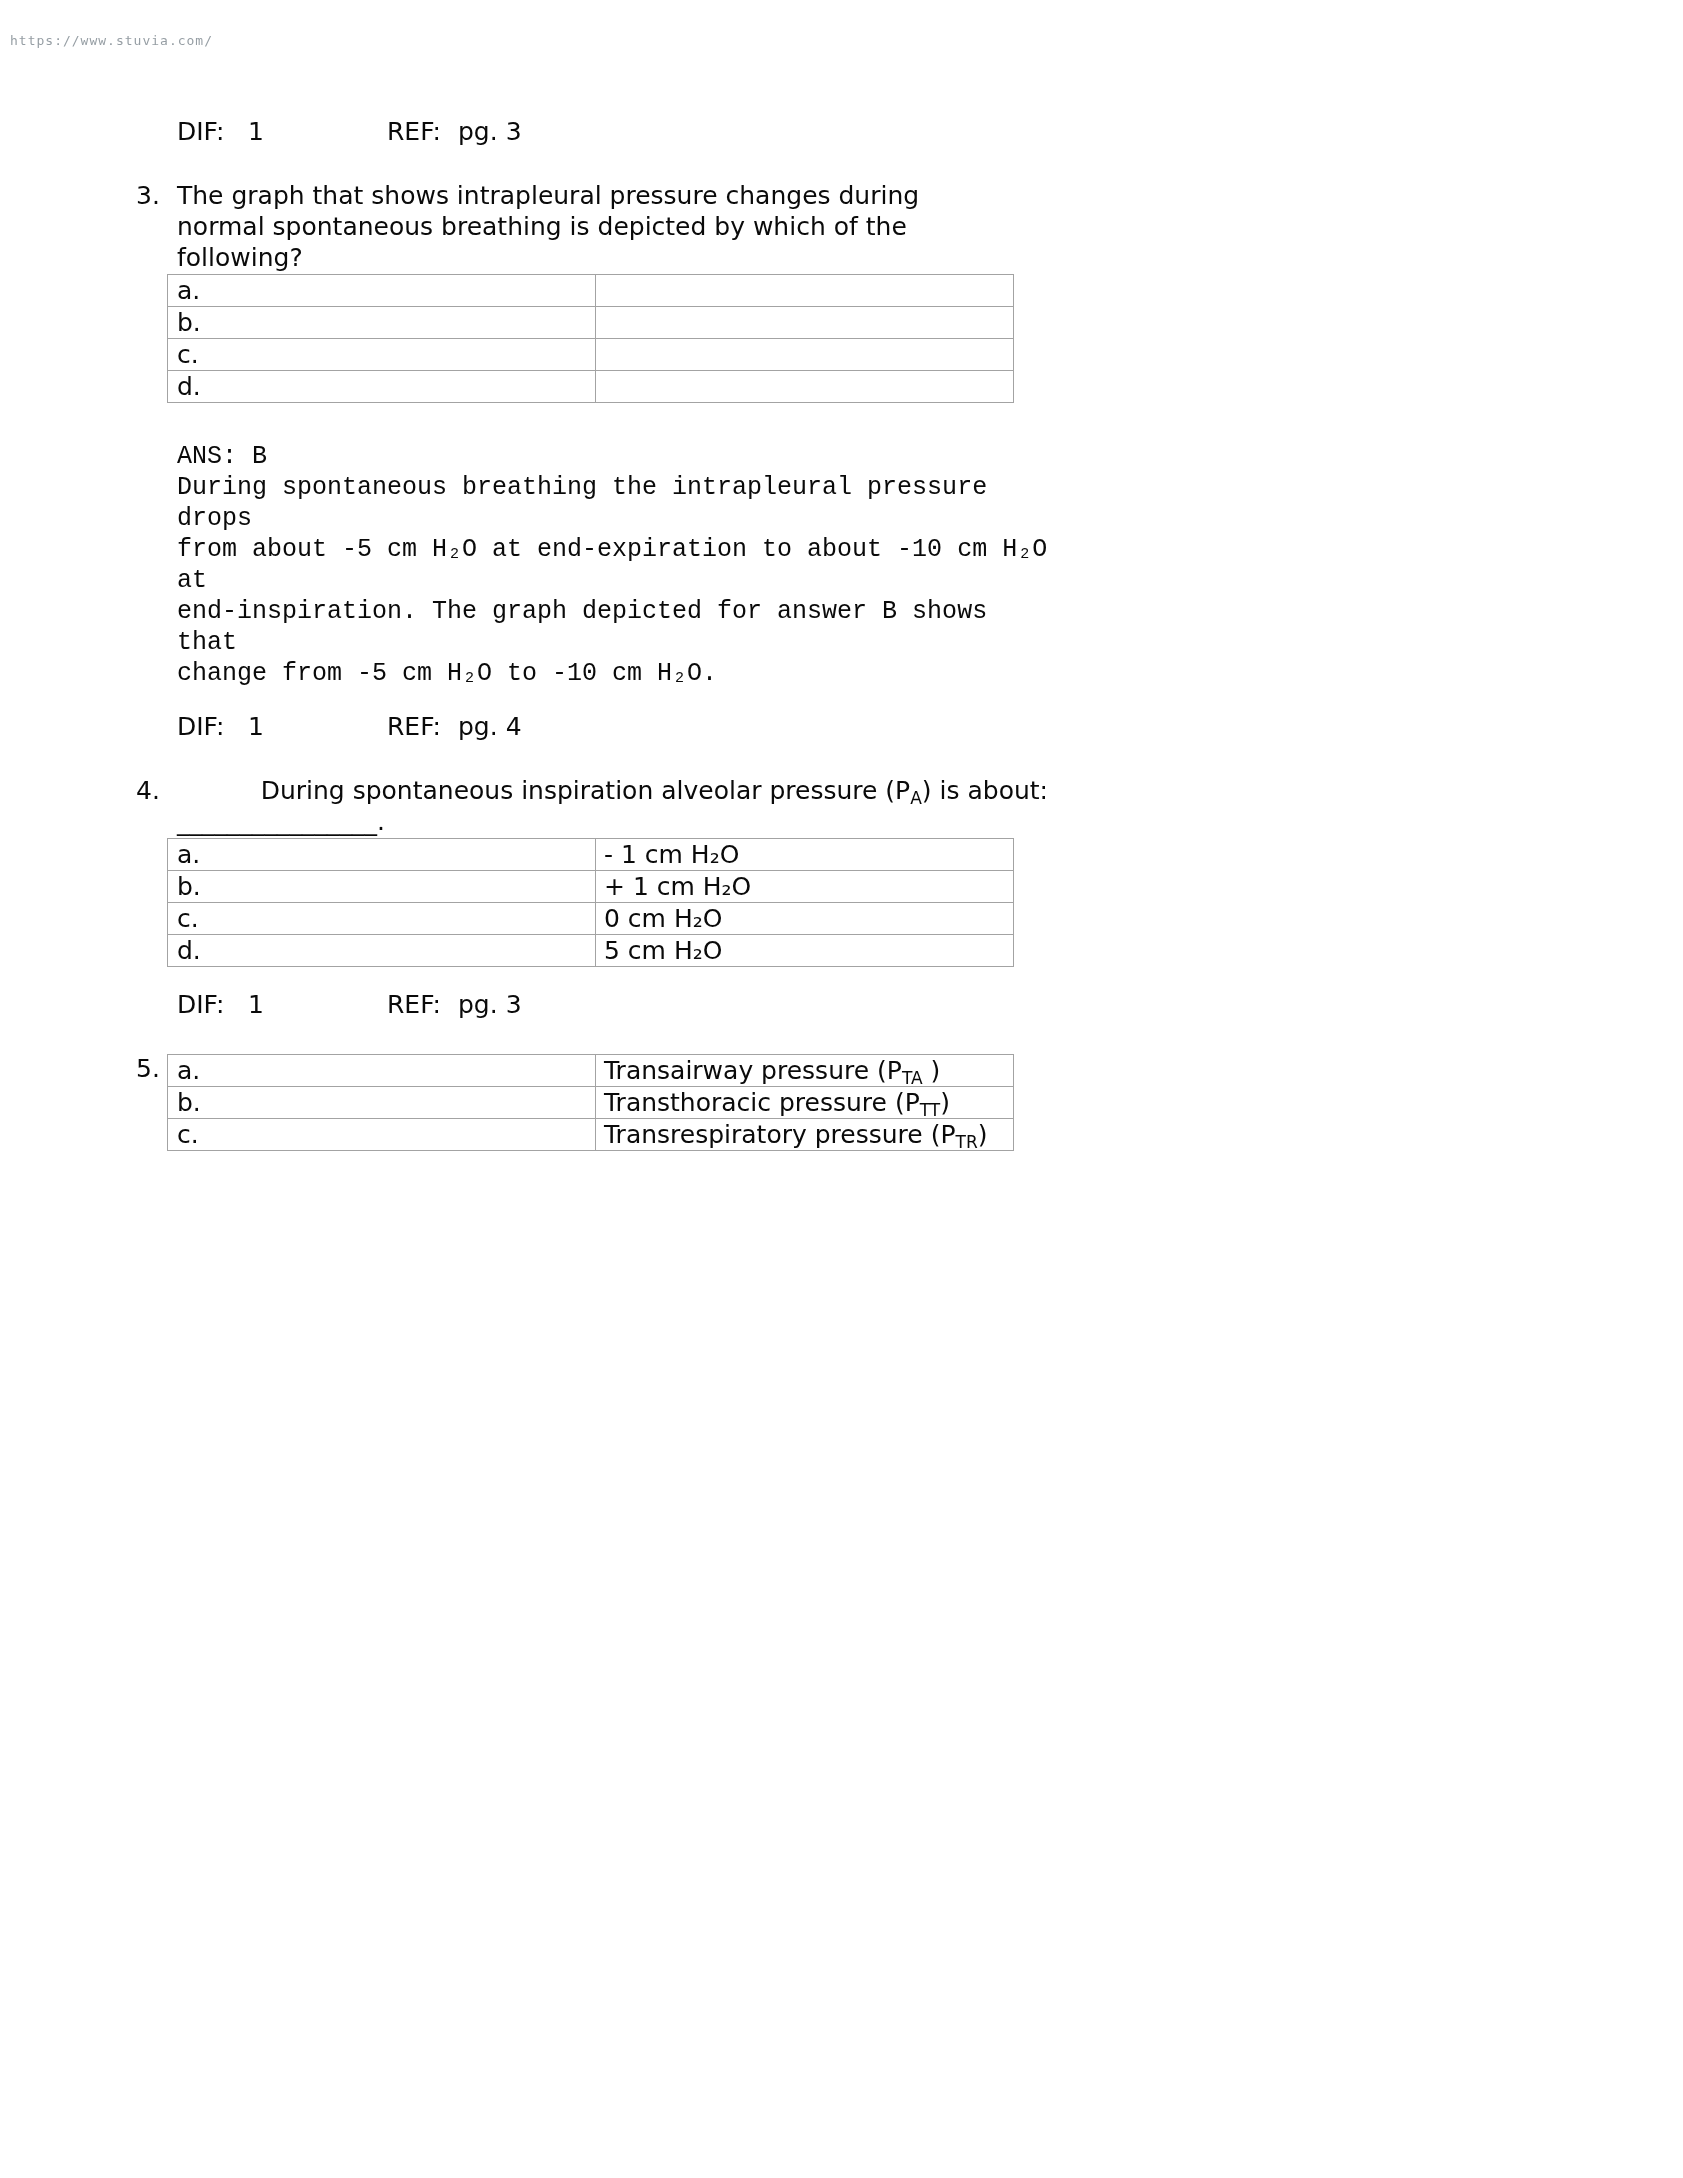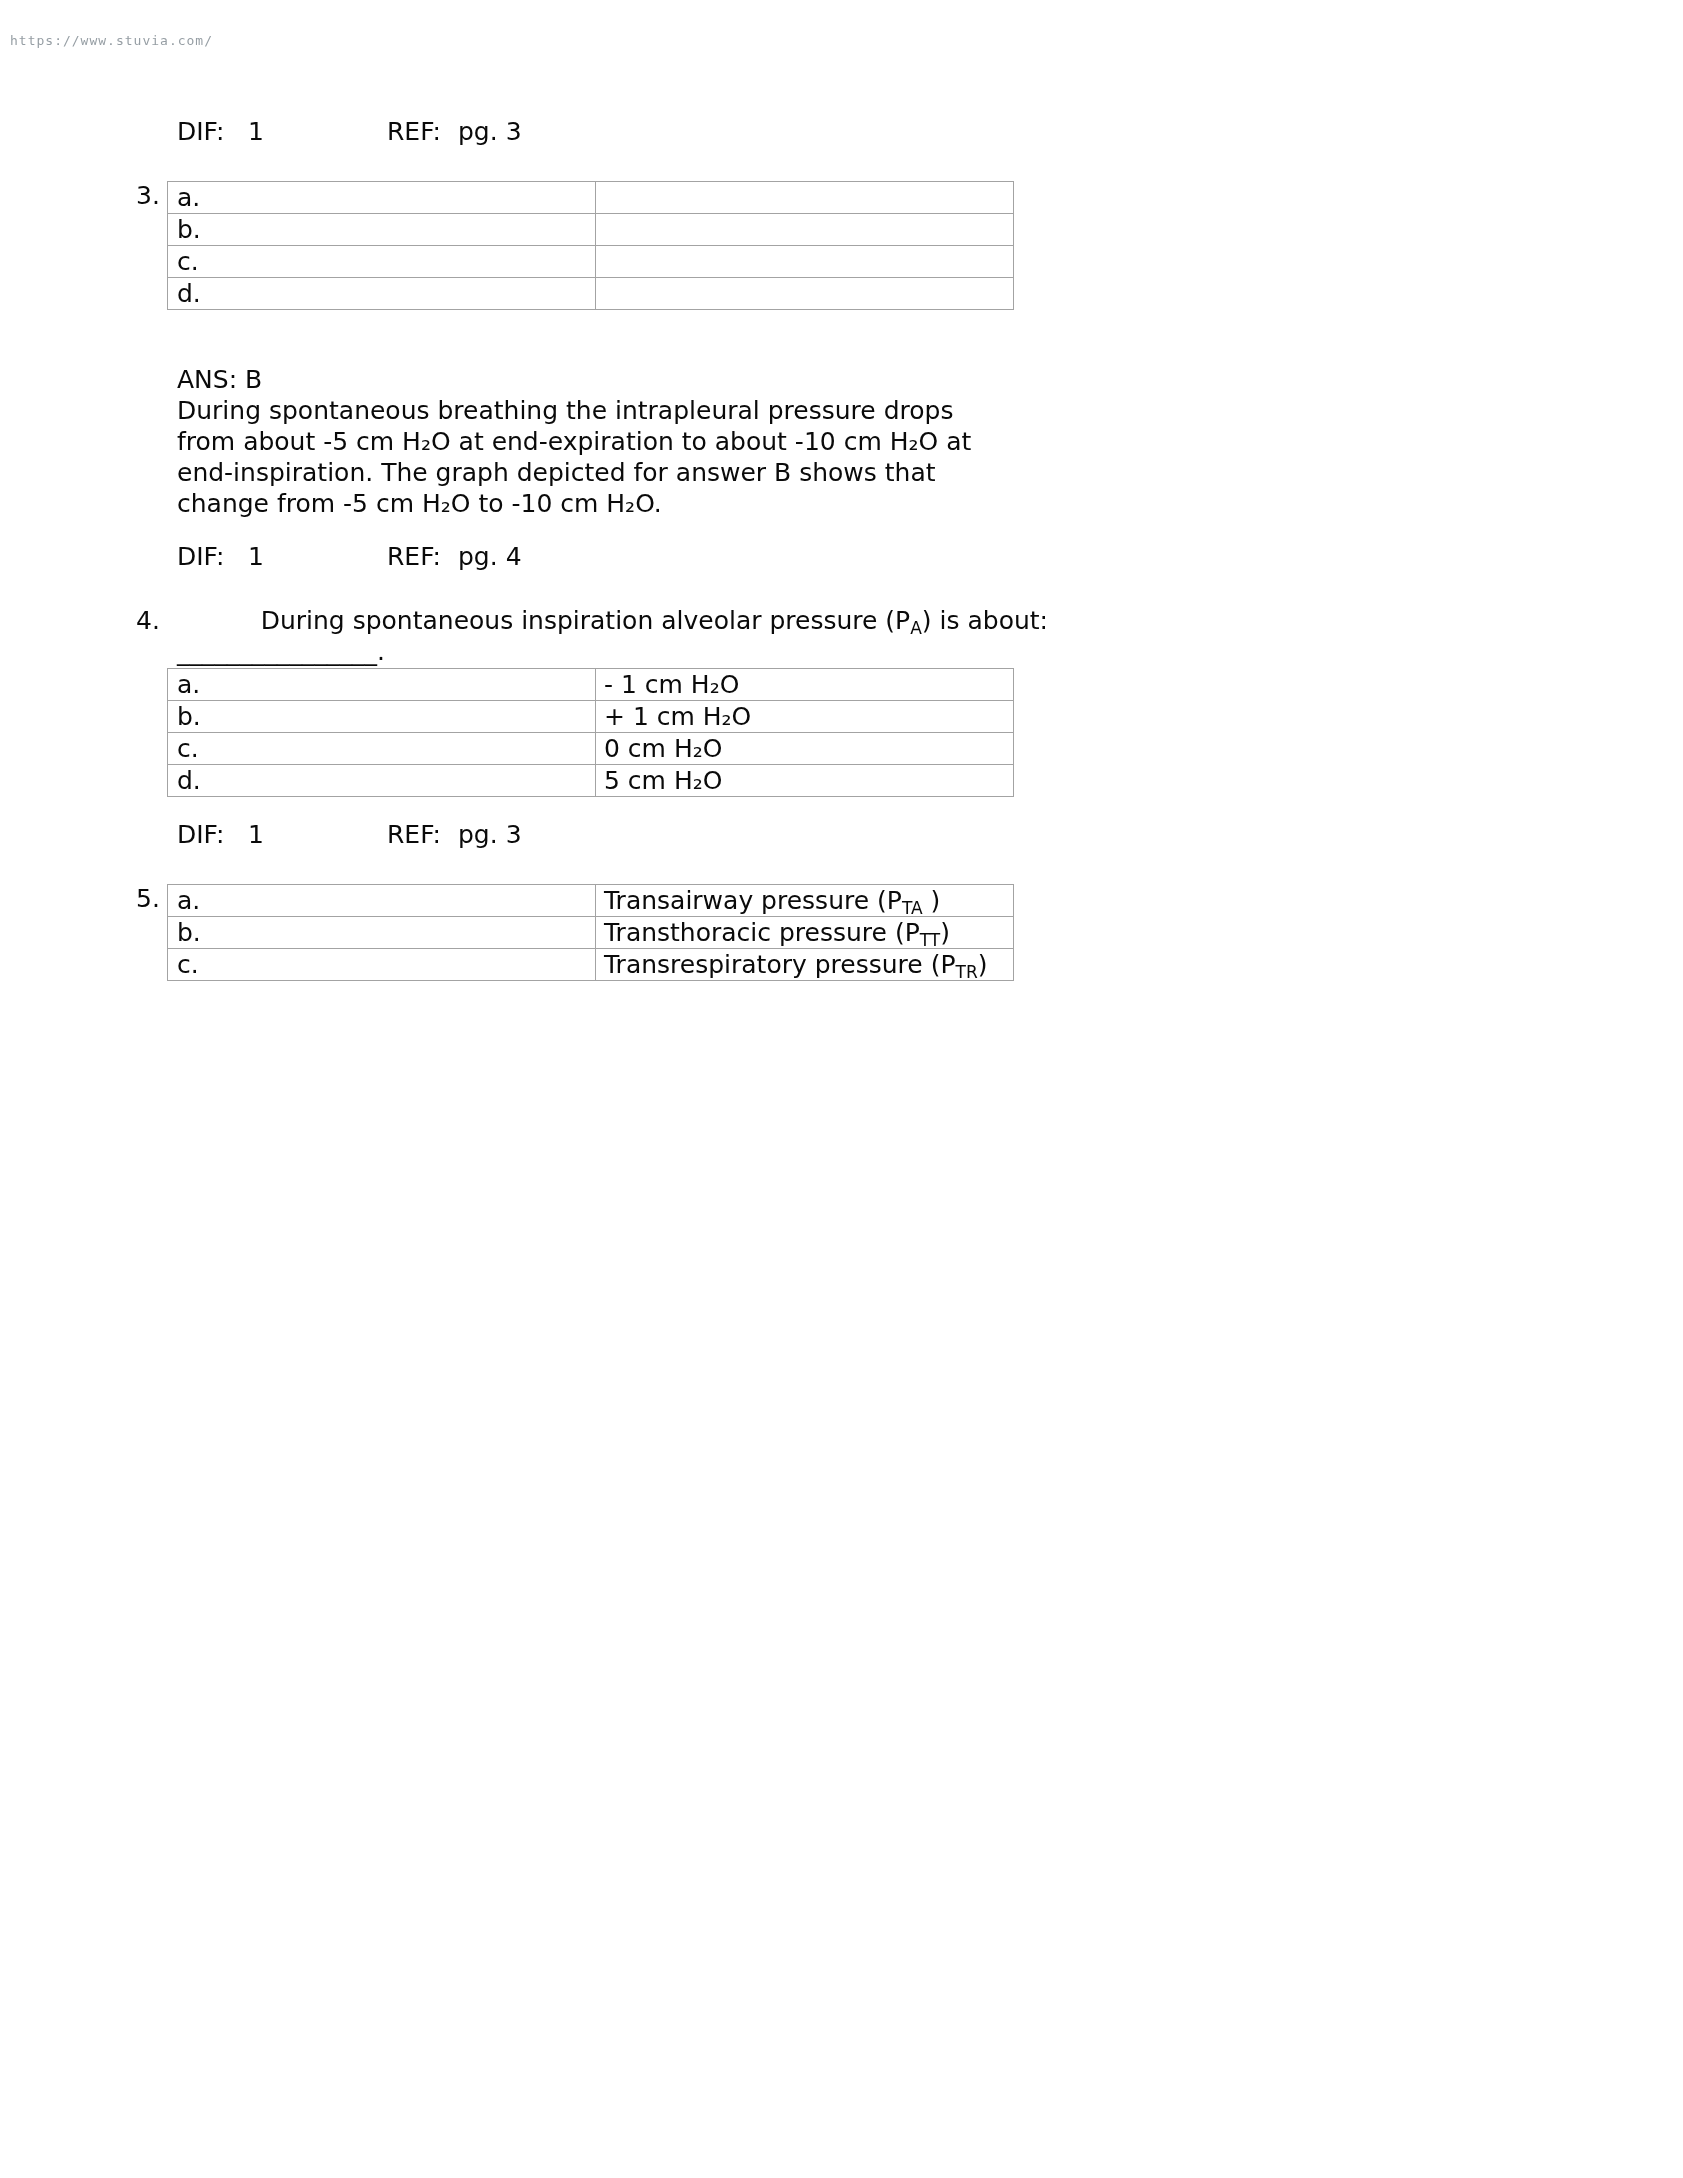--- a/index.html
+++ b/index.html
@@ -51,38 +51,41 @@
   }
   table.opt-table td {
     border: 1px solid #a3a3a3;
     height: 31px;
     vertical-align: middle;
     padding: 0;
   }
   table.opt-table td.letter { width: 428px; padding-left: 9px; }
   table.opt-table td.value  { width: 418px; padding-left: 8px; white-space: nowrap; }
 
-  .ans-block { margin-top: 54px; }
+  .ans-block { margin-top: 38px; font-family: Liberation Mono, monospace; }
 
   sub.sb { font-size: 17px; line-height: 0; vertical-align: -5px; }
 </style>
 </head>
 <body>
 
 <div class="page">
 
   <div class="watermark">https://www.stuvia.com/</div>
 
   <div class="content">
 
     <p class="dif-line indent"><span class="w1">DIF:</span><span class="w2">1</span><span class="w3">REF:</span><span>pg. 3</span></p>
 
     <div class="question">
       <div class="qnum">3.</div>
       <div class="qbody">
+        <p class="wrap">The graph that shows intrapleural pressure changes during
+normal spontaneous breathing is depicted by which of the
+following?</p>
         <table class="opt-table">
           <tbody>
               <tr>
             <td class="letter">a.</td>
             <td class="value"></td>
           </tr>
           <tr>
             <td class="letter">b.</td>
             <td class="value"></td>
           </tr>

